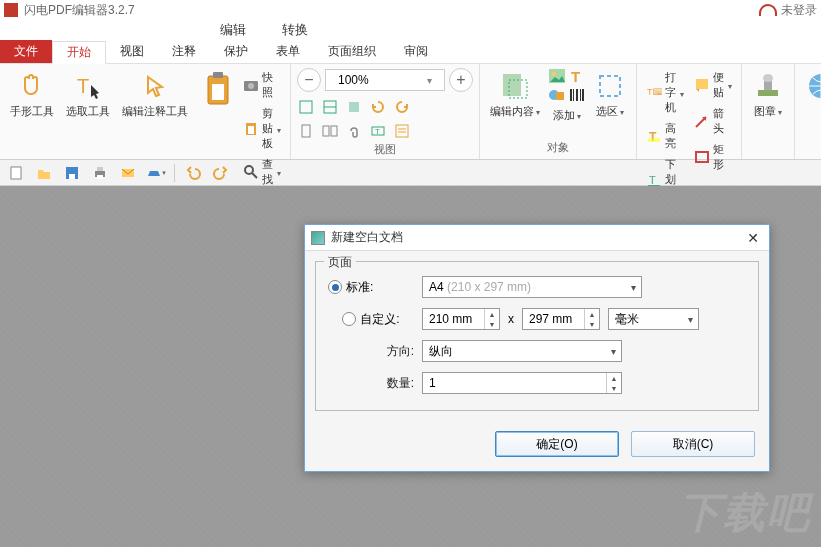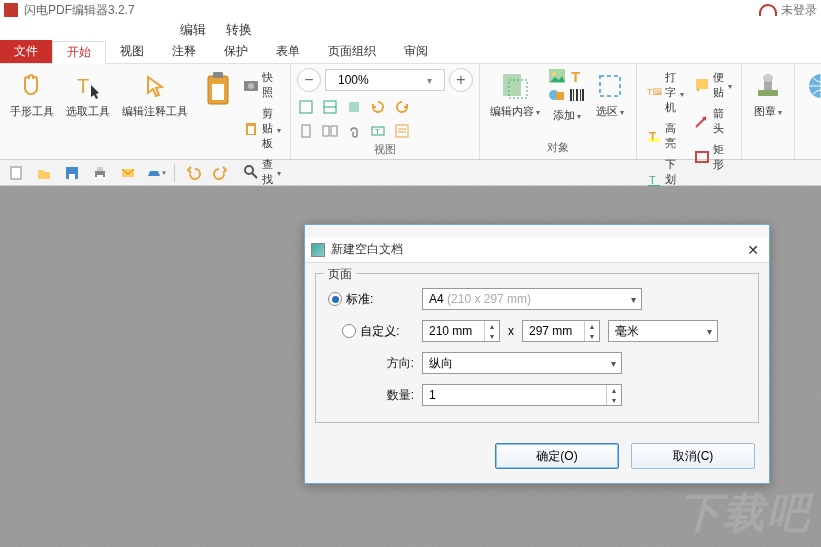--- a/index.html
+++ b/index.html
@@ -5,21 +5,21 @@
 * { box-sizing: border-box; margin: 0; padding: 0; font-family: "Microsoft YaHei", sans-serif; }
 body { width: 821px; height: 547px; overflow: hidden; background: #fff; position: relative; }
 
 .titlebar { height: 20px; display: flex; align-items: center; padding: 0 4px; font-size: 12px; background: #fff; }
 .titlebar .app-icon { width: 14px; height: 14px; background: #c0392b; margin-right: 6px; }
 .titlebar .title { color: #666; }
 .titlebar .spacer { flex: 1; }
 .titlebar .login { color: #737373; display: flex; align-items: center; gap: 4px; }
 .titlebar .login-icon { width: 18px; height: 12px; border: 2px solid #c0392b; border-bottom: none; border-radius: 12px 12px 0 0; }
 
-.menubar { height: 20px; display: flex; align-items: center; gap: 20px; padding-left: 180px; font-size: 13px; }
+.menubar { height: 20px; display: flex; align-items: center; gap: 36px; padding-left: 180px; font-size: 13px; margin-left: 40px; }
 .menubar span { color: #333; cursor: pointer; }
 
 .ribbon-tabs { height: 24px; display: flex; align-items: stretch; font-size: 12px; border-bottom: 1px solid #e0e0e0; }
 .ribbon-tabs .tab { padding: 4px 14px; color: #333; cursor: pointer; display: flex; align-items: center; }
 .ribbon-tabs .tab.file { background: #c9302c; color: #fff; }
 .ribbon-tabs .tab.active { background: #fff; border: 1px solid #ddd; border-bottom: 1px solid #fff; color: #c9302c; position: relative; top: 1px; }
 
 .ribbon { height: 96px; display: flex; border-bottom: 1px solid #d0d0d0; background: #fafafa; font-size: 11px; }
 .group { border-right: 1px solid #e0e0e0; padding: 4px 6px; display: flex; flex-direction: column; }
 .group-content { flex: 1; display: flex; align-items: flex-start; gap: 4px; }
@@ -44,21 +44,21 @@
 .icon-row { display: flex; gap: 6px; flex-wrap: wrap; width: 120px; }
 .mini-ico { width: 18px; height: 18px; cursor: pointer; display: flex; align-items: center; justify-content: center; }
 
 .qat { height: 26px; background: #f3f3f3; border-bottom: 1px solid #d0d0d0; display: flex; align-items: center; padding: 0 6px; gap: 8px; }
 .qat .qbtn { width: 20px; height: 20px; cursor: pointer; display: flex; align-items: center; justify-content: center; }
 .qat-sep { width: 1px; height: 18px; background: #ccc; }
 
 .workspace { position: absolute; top: 186px; left: 0; right: 0; bottom: 0; background: #9a9a9a; background-image: repeating-linear-gradient(45deg, rgba(255,255,255,0.02) 0 2px, transparent 2px 4px); }
 
 .dialog { position: absolute; left: 304px; top: 224px; width: 466px; background: #f5f5f5; border: 1px solid #6fa8d8; box-shadow: 0 2px 10px rgba(0,0,0,0.3); }
-.dialog-header { height: 26px; display: flex; align-items: center; padding: 0 6px; background: #fff; border-bottom: 1px solid #ddd; font-size: 12px; margin-top: 12px; }
+.dialog-header { height: 26px; display: flex; align-items: center; padding: 0 6px; background: #fff; border-bottom: 1px solid #ddd; font-size: 12px; }
 .dialog-header .dlg-ico { width: 14px; height: 14px; background: linear-gradient(135deg,#4a9,#8cc); margin-right: 6px; border: 1px solid #888; }
 .dialog-header .dlg-title { color: #333; }
 .dialog-header .dlg-close { margin-left: auto; width: 20px; height: 20px; display: flex; align-items: center; justify-content: center; cursor: pointer; font-size: 14px; color: #333; }
 
 .dialog-body { padding: 10px; }
 .fieldset { border: 1px solid #bbb; background: #f5f5f5; padding: 14px 12px 16px; position: relative; }
 .fieldset-legend { position: absolute; top: -8px; left: 8px; background: #f5f5f5; padding: 0 4px; font-size: 12px; color: #333; }
 
 .form-row { display: flex; align-items: center; gap: 8px; margin-bottom: 10px; }
 .form-row .lbl-col { width: 86px; text-align: right; font-size: 12px; color: #222; }
@@ -501,21 +501,21 @@
             </div>
         </div>
         <span style="font-size:12px">x</span>
         <div class="spinner" style="width:78px">
           <span>297 mm</span>
           <div class="spin-btns">
               <div>▲</div>
               <div>▼</div>
             </div>
         </div>
-        <div class="combo" style="width:110px">
+        <div class="combo" style="width:91px">
           <span>毫米</span>
         </div>
       </div>
 
       <div class="form-row">
         <div class="lbl-col">方向:</div>
         <div class="combo" style="width:200px">
           <span>纵向</span>
         </div>
       </div>

